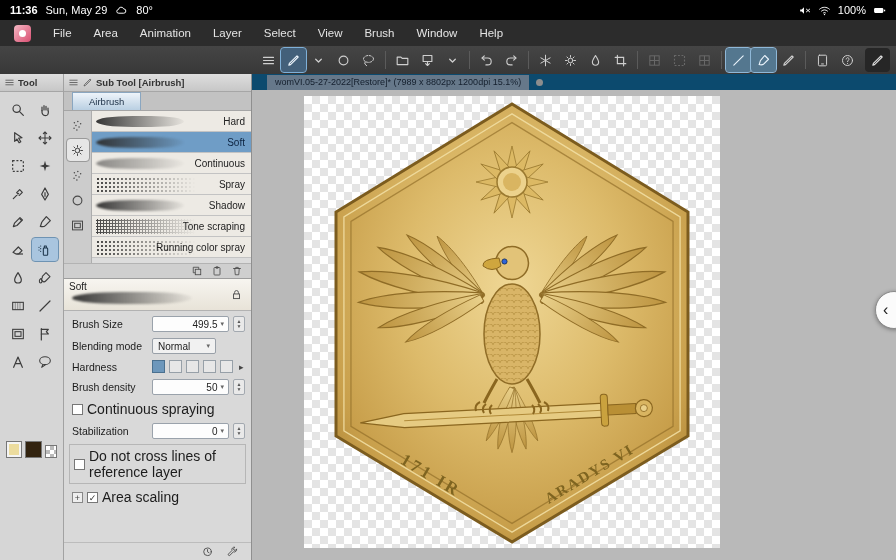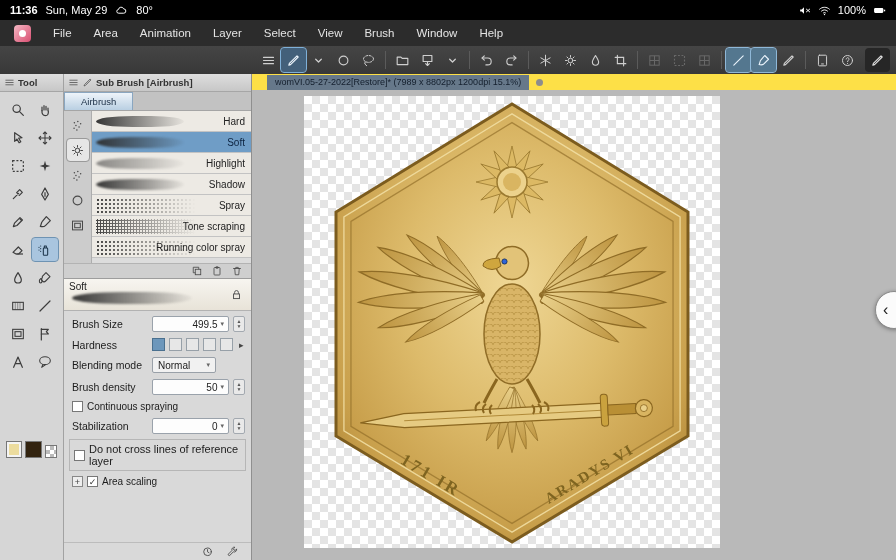--- a/index.html
+++ b/index.html
@@ -38,21 +38,21 @@
   .tool{height:23px;display:flex;align-items:center;justify-content:center;color:#3d3d3d;border-radius:3px}
   .tool .ic{width:16px;height:16px}
   .tool.sel{background:#a9c5df;outline:1px solid #6e93b3;color:#1d364c}
   .swatches{margin-top:62px;padding:0 6px;display:flex;align-items:flex-end;gap:3px}
   .chip{width:17px;height:17px;border:1px solid #777}
   .chip.c1{background:#ecdc9e;outline:2px solid #f4f4f4;outline-offset:-3px}
   .chip.c2{background:#32230f}
   .chip.c3{width:13px;height:13px;background:#fff;background-image:conic-gradient(#bbb 0 25%,#fff 0 50%,#bbb 0 75%,#fff 0);background-size:8px 8px}
   
   #panelcol{width:188px;background:#d9d9d9;border-right:1px solid #8f8f8f;display:flex;flex-direction:column;min-height:0}
-  .grouptabs{height:19px;background:#c2c2c2;border-bottom:1px solid #a5a5a5;display:flex;align-items:flex-end;padding-left:0;flex:none}
+  .grouptabs{height:19px;background:#c2c2c2;border-bottom:1px solid #a5a5a5;display:flex;align-items:flex-end;padding-left:8px;flex:none}
   .gtab{height:18px;padding:0 16px;background:linear-gradient(#eef4fa,#b9cfe2);border:1px solid #8aa6c0;border-bottom:none;font-size:9.5px;color:#20344a;display:flex;align-items:center}
   .subbody{display:flex;flex:none}
   .minicol{width:28px;background:#cccccc;border-right:1px solid #adadad;display:flex;flex-direction:column;align-items:center;padding-top:3px;gap:3px}
   .gico{width:22px;height:22px;display:flex;align-items:center;justify-content:center;color:#4a4a4a;border-radius:3px}
   .gico.sel{background:#e6e6e6;outline:1px solid #9a9a9a}
   .gico .ic{width:15px;height:15px}
   .blist{flex:1;height:152px;overflow:hidden;background:#dcdcdc}
   .brow{position:relative;height:21px;display:flex;align-items:center;justify-content:flex-end;padding-right:6px;font-size:10px;color:#222;border-bottom:1px solid #c3c3c3;background:#edeae4}
   .brow.sel{background:#6f9dc6;color:#0d2440}
   .stroke{position:absolute;left:4px;top:5px;width:88px;height:11px;border-radius:50% 45% 45% 50%/60%;background:linear-gradient(90deg,rgba(45,45,45,.95),rgba(45,45,45,.04))}
@@ -71,29 +71,29 @@
   .prow{display:flex;align-items:center;gap:4px;padding:3px 6px 3px 8px;font-size:10.5px;color:#1c1c1c}
   .plabel{width:76px;flex:none;white-space:nowrap;overflow:hidden}
   .valbar{flex:1;height:16px;background:#fdfdfd;border:1px solid #9aa2ab;border-radius:2px;display:flex;align-items:center;justify-content:flex-end;gap:3px;padding:0 4px;font-size:10px;color:#222}
   .ddarr{font-size:7px;color:#666}
   .spin{width:12px;height:16px;border:1px solid #a3a9b0;background:#e9e9e9;border-radius:2px;display:flex;flex-direction:column;align-items:center;justify-content:center;font-size:5px;line-height:5px;color:#555;flex:none}
   .dd{width:64px;height:16px;background:#f1f1f1;border:1px solid #99a0a8;border-radius:2px;display:flex;align-items:center;justify-content:space-between;padding:0 5px;font-size:10px;color:#222;flex:none}
   .hbox{width:13px;height:13px;border:1px solid #97a0a8;background:#e7e7e7;flex:none}
   .hbox.fill{background:#6d97bb;border-color:#4a708f}
   .more{font-size:9px;color:#444;margin-left:2px}
   .cb{width:11px;height:11px;border:1px solid #777;background:#fff;font-size:9px;line-height:10px;text-align:center;color:#333;flex:none}
-  .cblabel{font-size:10px;color:#1c1c1c}
+  .cblabel{font-size:14px;color:#1c1c1c}
   .refrow{margin:2px 5px;border:1px solid #b6b6b6;padding:3px 4px;display:flex;align-items:center;gap:4px}
-  .refrow .cblabel{font-size:11px}
+  .refrow .cblabel{font-size:14px}
   .plusbox{width:11px;height:11px;border:1px solid #888;background:#eee;font-size:9px;line-height:10px;text-align:center;color:#444;flex:none}
   .pfoot{margin-top:auto;height:18px;display:flex;align-items:center;justify-content:flex-end;gap:12px;padding:0 12px;color:#444;border-top:1px solid #bcbcbc;flex:none}
   .pfoot .ic{width:13px;height:13px}
   
   #canvasarea{flex:1;position:relative;background:#b9b9b9;overflow:hidden}
-  .tabrow{height:16px;background:#fde047;display:flex;align-items:center;gap:7px;padding-left:15px}
+  .tabrow{height:16px;background:#0c4a6e;display:flex;align-items:center;gap:7px;padding-left:15px}
   .doctab{height:15px;background:#66788a;color:#141f2d;font-size:9px;display:flex;align-items:center;padding:0 8px;white-space:nowrap}
   .tabdot{width:7px;height:7px;border-radius:50%;background:#8d8d8d}
   .artwork{position:absolute;left:52px;top:22px;width:416px;height:452px;background:#fff;background-image:conic-gradient(#e4e4e4 0 25%,#fff 0 50%,#e4e4e4 0 75%,#fff 0);background-size:16px 16px}
   .artwork svg{width:100%;height:100%;display:block}
   .handle{position:absolute;right:-17px;top:217px;width:38px;height:38px;border-radius:50%;background:#fbfbfb;border:1px solid #8a8a8a;box-shadow:0 1px 4px rgba(0,0,0,.35);display:flex;align-items:center;padding-left:7px;font-size:16px;color:#222}
 </style>
 </head>
 <body>
 
 <svg width="0" height="0" style="position:absolute" aria-hidden="true">
@@ -563,21 +563,21 @@
 
     <div id="panelcol">
 
       <div class="phead">
         <svg class="ic">
             <use href="#i-menu"></use>
           </svg>
         <svg class="ic">
             <use href="#i-slantpen"></use>
           </svg>
-        <span class="ph-label clipB">Sub Brush [Airbrush]</span>
+        <span class="ph-label clipB">Sub Tool [Airbrush]</span>
       </div>
 
       <div class="grouptabs">
         <div class="gtab">Airbrush</div>
       </div>
 
       <div class="subbody">
         <div class="minicol">
           <div class="gico">
               <svg class="ic">
@@ -609,29 +609,29 @@
           <div class="brow">
             <div class="stroke"></div>
             <span>Hard</span>
           </div>
           <div class="brow sel">
             <div class="stroke soft"></div>
             <span>Soft</span>
           </div>
           <div class="brow">
             <div class="stroke soft lite"></div>
-            <span>Highlight</span>
+            <span>Continuous</span>
+          </div>
+          <div class="brow">
+            <div class="dotsline"></div>
+            <span>Spray</span>
           </div>
           <div class="brow">
             <div class="stroke soft"></div>
             <span>Shadow</span>
-          </div>
-          <div class="brow">
-            <div class="dotsline"></div>
-            <span>Spray</span>
           </div>
           <div class="brow">
             <div class="dotsline dense"></div>
             <span>Tone scraping</span>
           </div>
           <div class="brow">
             <div class="dotsline"></div>
             <span>Running color spray</span>
           </div>
         </div>
@@ -661,37 +661,37 @@
       <div class="props">
         <div class="prow">
           <span class="plabel">Brush Size</span>
           <div class="valbar">
             <span>499.5</span>
             <span class="ddarr">▾</span>
           </div>
           <div class="spin">
             <span>▲</span>
             <span>▼</span>
+          </div>
+        </div>
+        <div class="prow">
+          <span class="plabel">Blending mode</span>
+          <div class="dd">
+            <span>Normal</span>
+            <span class="ddarr">▾</span>
           </div>
         </div>
         <div class="prow">
           <span class="plabel">Hardness</span>
           <div class="hbox fill"></div>
           <div class="hbox"></div>
           <div class="hbox"></div>
           <div class="hbox"></div>
           <div class="hbox"></div>
           <span class="more">▸</span>
-        </div>
-        <div class="prow">
-          <span class="plabel">Blending mode</span>
-          <div class="dd">
-            <span>Normal</span>
-            <span class="ddarr">▾</span>
-          </div>
         </div>
         <div class="prow">
           <span class="plabel">Brush density</span>
           <div class="valbar">
             <span>50</span>
             <span class="ddarr">▾</span>
           </div>
           <div class="spin">
             <span>▲</span>
             <span>▼</span>

